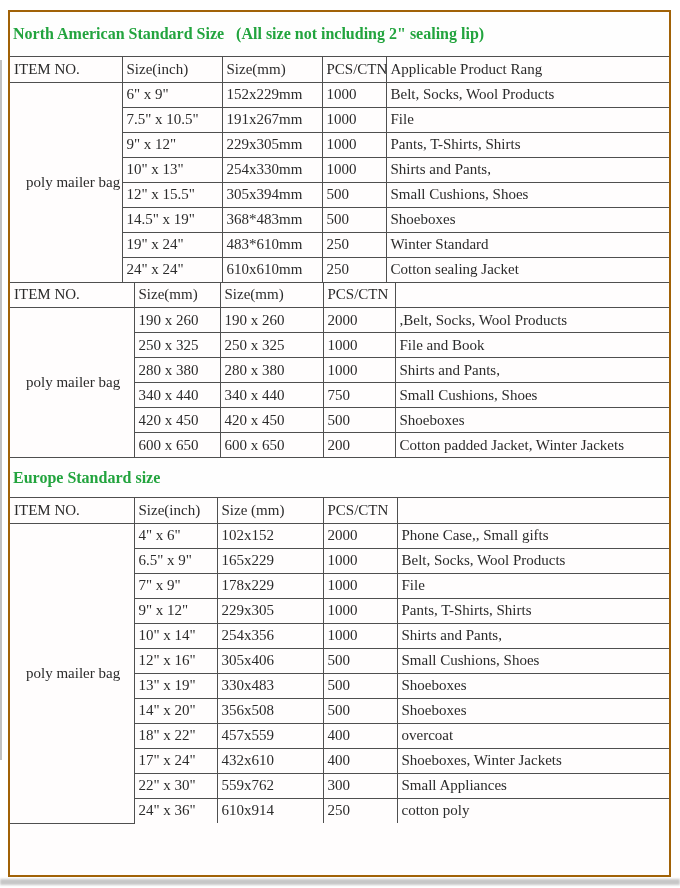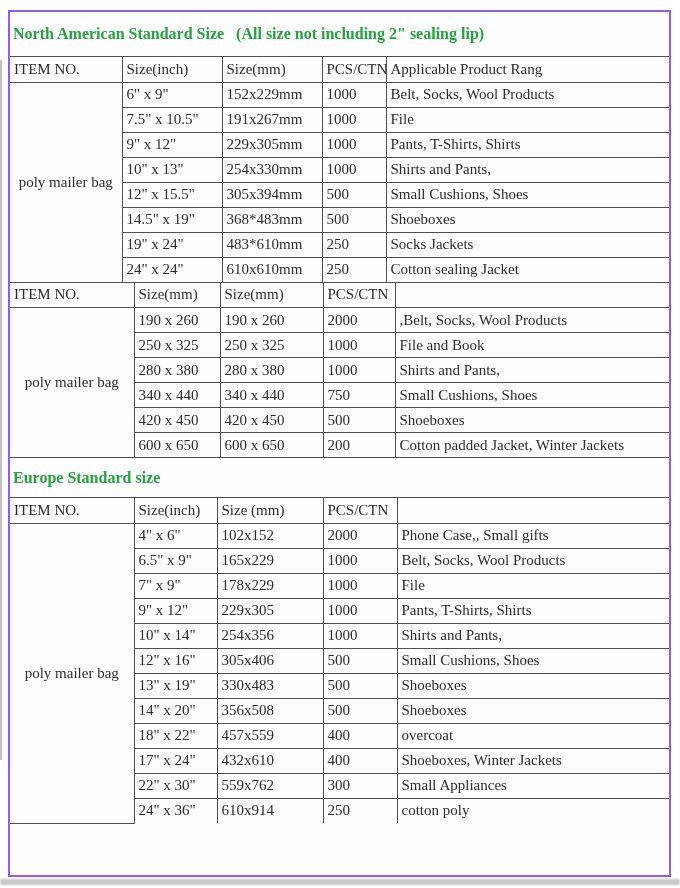--- a/index.html
+++ b/index.html
@@ -10,21 +10,21 @@
     color: #2b2b2b;
     position: relative;
     overflow: hidden;
   }
   .page { position: absolute; inset: 0; background: #ffffff; }
 
   .doc {
     position: absolute;
     left: 8px; top: 10px;
     width: 663px; height: 867px;
-    border: 2px solid #8b5cf6;
+    border: 2px solid #a16207;
     background: #fffdfd;
   }
 
   .section-title {
     display: flex;
     align-items: center;
     height: 40px;
     padding-left: 3px;
     font-size: 16px;
     font-weight: bold;
@@ -53,22 +53,21 @@
     color: #2b2b2b;
   }
   
   .spec-table tr > *:first-child { border-left: none; }
   .spec-table tr > *:last-child  { border-right: none; }
   .spec-table thead th { border-top: none; }
   .spec-table.last tbody tr:last-child > * { border-bottom: none; }
 
   .spec-table td.item-cell {
     vertical-align: middle;
-    padding-left: 2px;
-    text-align: center;
+    padding-left: 16px;
   }
 
   
   .scan-shadow {
     position: absolute;
     left: 0; right: 0; bottom: 3px;
     height: 6px;
     background: #c7c7c7;
     filter: blur(1.2px);
   }
@@ -140,21 +139,21 @@
             <tr data-name="table-row">
               <td data-name="size-inch-cell">14.5" x 19"</td>
               <td data-name="size-mm-cell">368*483mm</td>
               <td data-name="pcs-ctn-cell">500</td>
               <td data-name="product-range-cell">Shoeboxes</td>
             </tr>
             <tr data-name="table-row">
               <td data-name="size-inch-cell">19" x 24"</td>
               <td data-name="size-mm-cell">483*610mm</td>
               <td data-name="pcs-ctn-cell">250</td>
-              <td data-name="product-range-cell">Socks Jackets</td>
+              <td data-name="product-range-cell">Winter Standard</td>
             </tr>
             <tr data-name="table-row">
               <td data-name="size-inch-cell">24" x 24"</td>
               <td data-name="size-mm-cell">610x610mm</td>
               <td data-name="pcs-ctn-cell">250</td>
               <td data-name="product-range-cell">Cotton sealing Jacket</td>
             </tr>
           </tbody>
         </table>
         <table class="spec-table" data-name="spec-table-australia">

